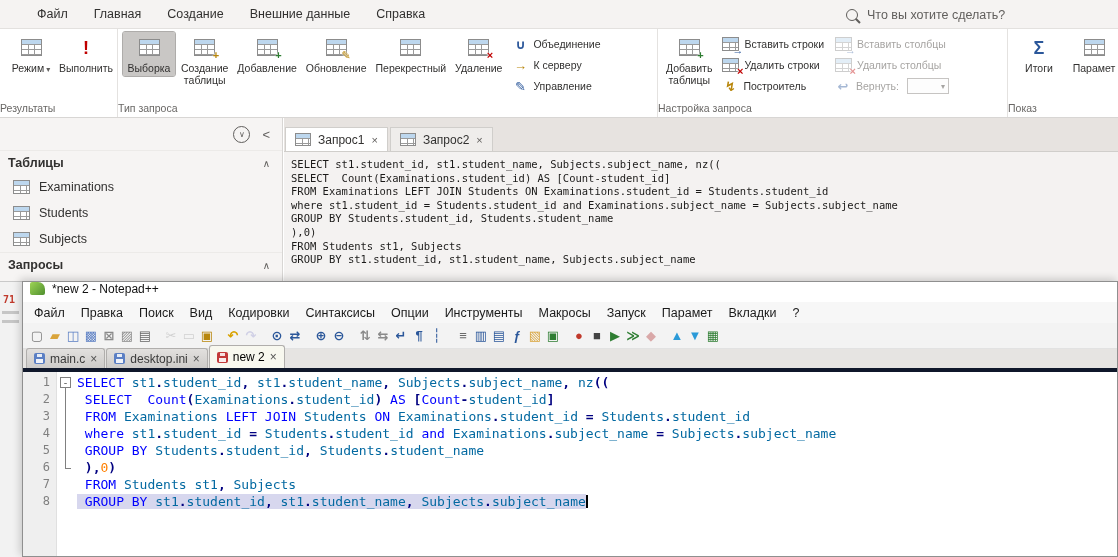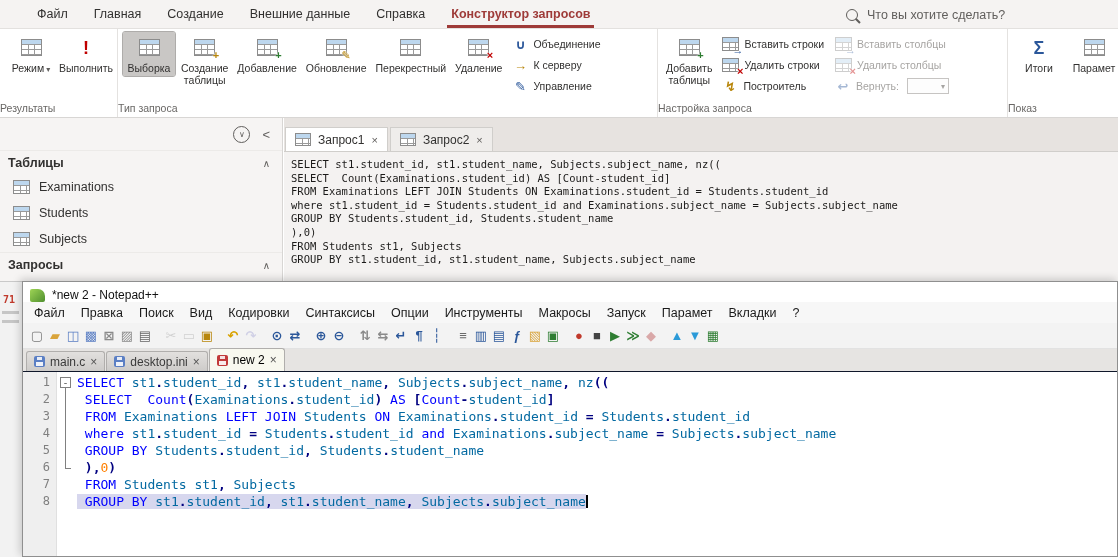--- a/index.html
+++ b/index.html
@@ -64,29 +64,29 @@
            font-family:"DejaVu Sans Mono","Liberation Mono",monospace;font-size:10.5px;line-height:13.6px;color:#1b1a19;white-space:pre}
 
   
   .frag{position:absolute;left:0;top:281px;width:22px;height:276px;background:#f2f2f2;border-top:1px solid #c9c9c9;z-index:2}
   .frag .num{color:#c0392b;font-size:10px;font-weight:bold;padding:12px 0 0 3px;font-family:"DejaVu Sans Mono",monospace}
   .frag .bar{height:3px;background:#c6c6c6;margin:6px 3px 0 2px}
 
   
   .npp{position:absolute;left:22px;top:281px;width:1096px;height:276px;background:#fff;border:1px solid #8f8f8f;
        box-sizing:border-box;z-index:3;box-shadow:-2px -2px 8px rgba(0,0,0,.18)}
-  .npp-title{height:20px;display:flex;align-items:flex-end;padding-left:7px;gap:7px;background:#fff;font-size:12px;color:#111}
+  .npp-title{height:20px;display:flex;align-items:flex-start;padding-left:7px;gap:7px;background:#fff;font-size:12px;color:#111}
   .npp-ico{width:15px;height:13px;background:linear-gradient(135deg,#9ed455,#4f8f2f);border-radius:2px 7px 2px 2px;flex:none}
   .npp-menu{height:21px;display:flex;align-items:center;background:#f7f7f7;padding-left:3px}
   .npp-menu .mi{font-size:12.5px;color:#1a1a1a;padding:0 8px;white-space:nowrap}
   .npp-toolbar{height:26px;display:flex;align-items:center;background:#f3f3f3;padding-left:5px;border-bottom:1px solid #e2e2e2;box-sizing:border-box}
   .tb{width:18px;height:18px;display:flex;align-items:center;justify-content:center;font-size:13px;font-weight:bold;flex:none}
   .tb.dis{opacity:.38}
   .tbsep{width:8px;flex:none}
-  .npp-tabs{height:23px;background:#e6e4e2;display:flex;align-items:flex-end;padding-left:3px;border-bottom:1px solid #0f172a;box-sizing:border-box}
+  .npp-tabs{height:23px;background:#e6e4e2;display:flex;align-items:flex-end;padding-left:3px;border-bottom:4px solid #0f172a;box-sizing:border-box}
   .ntab{height:20px;display:flex;align-items:center;gap:5px;padding:0 7px;font-size:12px;color:#3a3a3a;
         background:linear-gradient(#e2e0de,#cdcbc9);border:1px solid #b0aeac;border-bottom:none;margin-right:1px;
         border-radius:3px 3px 0 0;box-sizing:border-box}
   .ntab.active{background:#f8f8ef;height:23px;color:#000}
   .ntab .x{font-size:12px;color:#555}
   .floppy{width:11px;height:11px;border-radius:2px;position:relative;flex:none}
   .floppy::before{content:"";position:absolute;left:3px;top:1px;right:3px;height:3px;background:rgba(255,255,255,.85)}
   .floppy::after{content:"";position:absolute;left:2px;top:6px;right:2px;bottom:1px;background:rgba(255,255,255,.9)}
 
   .npp-editor{position:absolute;left:0;right:0;top:90px;bottom:0;background:#fff;overflow:hidden;
@@ -113,21 +113,20 @@
 
 <div class="screen">
 
   <section>
     <div class="acc-tabs">
         <div class="acc-tab">Файл</div>
         <div class="acc-tab">Главная</div>
         <div class="acc-tab">Создание</div>
         <div class="acc-tab">Внешние данные</div>
         <div class="acc-tab">Справка</div>
-        <div class="acc-tab active">Конструктор запросов</div>
       </div>
     <div class="acc-search">
       <span class="mag"></span>
       <span>Что вы хотите сделать?</span>
     </div>
     <div class="acc-ribbon">
         <div class="rgroup" style="width: 118px;">
           <div class="rgroup-body">
             <div class="rbtn-lg"><div class="ic"><div class="gridic"></div></div><div>Режим<span class="dd">▾</span></div></div>
             <div class="rbtn-lg"><div class="ic"><div class="glyphic" style="color: rgb(192, 0, 0);">!</div></div><div>Выполнить</div></div>

